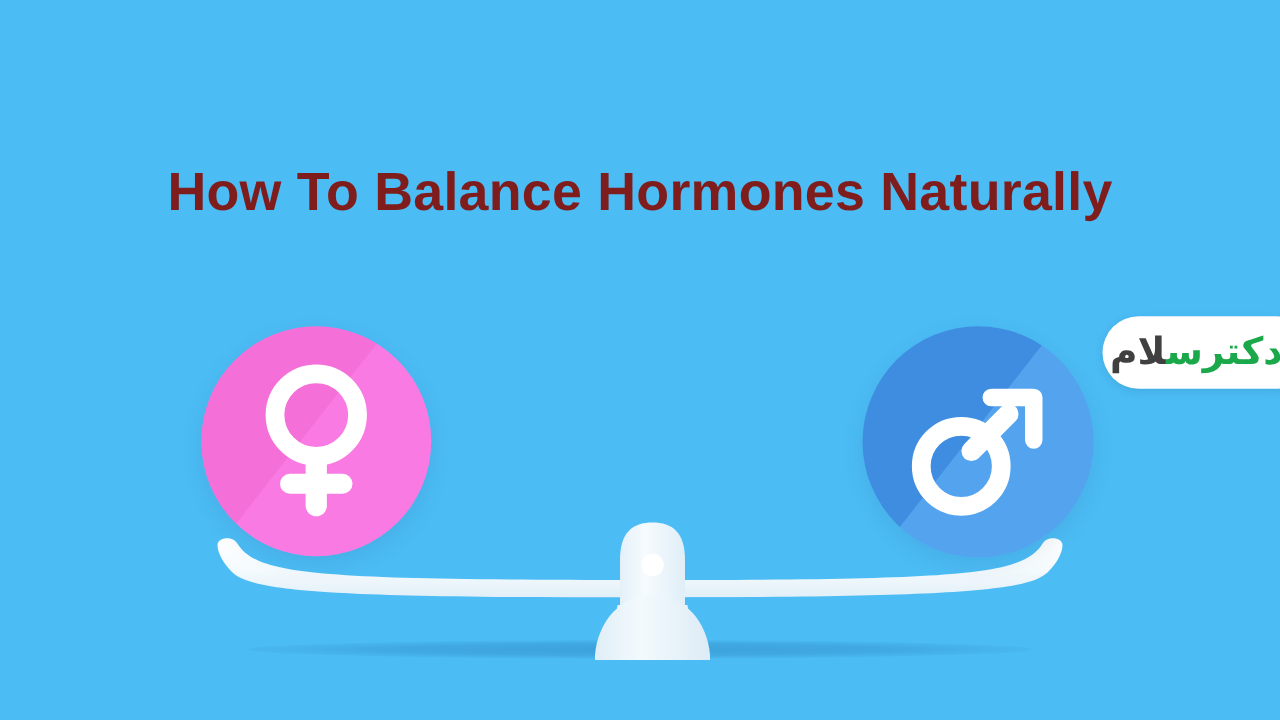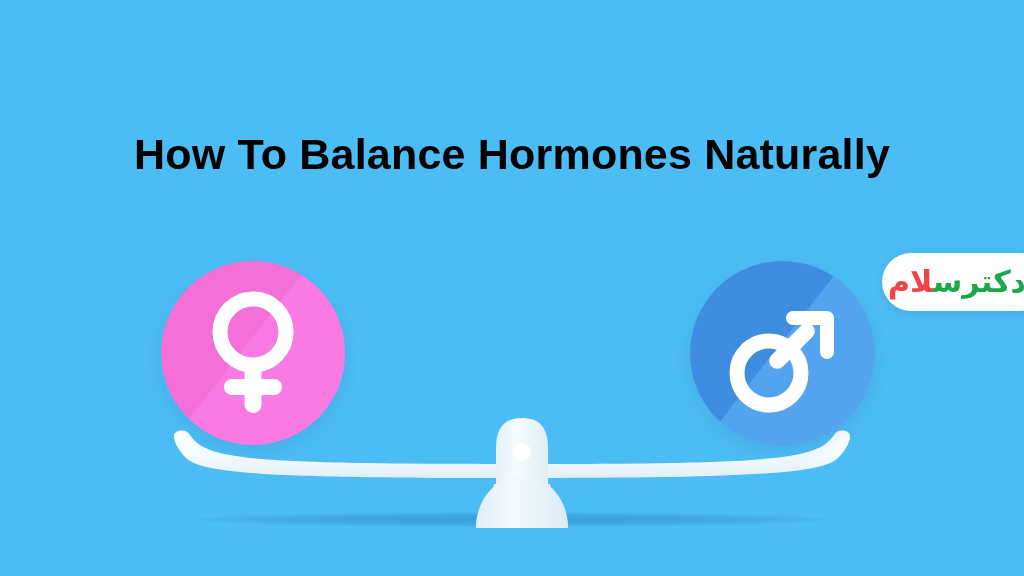--- a/index.html
+++ b/index.html
@@ -21,21 +21,21 @@
     overflow: hidden;
   }
 
   
   #title {
     position: absolute;
     left: 0;
     top: 128px;
     width: 1024px;
     text-align: center;
-    color: #000000;
+    color: #7f1d1d;
     font-size: 43px;
     font-weight: 600;
     letter-spacing: 0.2px;
     line-height: 52px;
     white-space: nowrap;
     font-family: "Liberation Sans", sans-serif;
   }
 
   
   #ground-shadow {
@@ -115,21 +115,21 @@
     direction: rtl;
     unicode-bidi: bidi-override;
     font-family: "DejaVu Sans", sans-serif;
     font-size: 30px;
     font-weight: 700;
     color: #1aa84a;
     letter-spacing: -0.5px;
     white-space: nowrap;
   }
   #logo-text .tail {
-    color: #ef4444;
+    color: #404040;
   }
 </style>
 </head>
 <body>
 
 <div id="stage">
 
   <div id="title">How To Balance Hormones Naturally</div>
 
   <div id="ground-shadow"></div>

